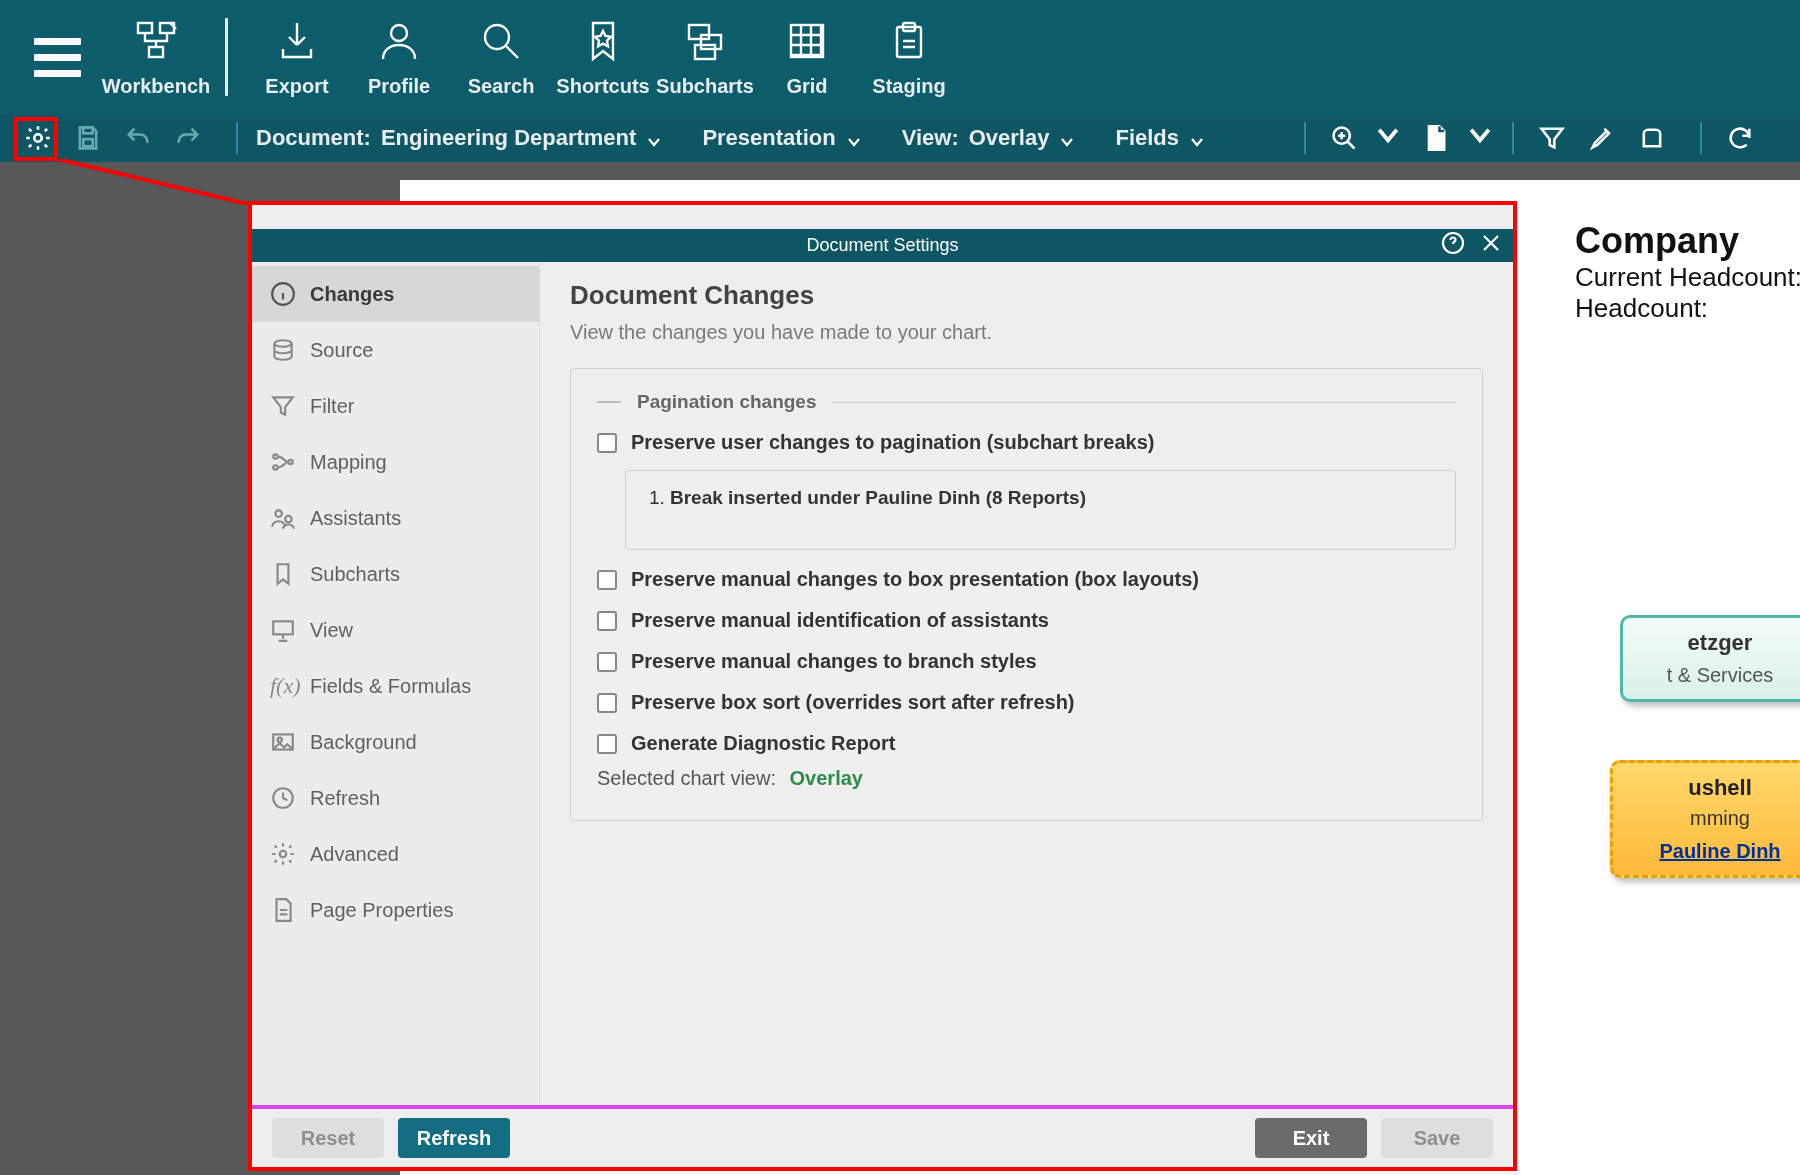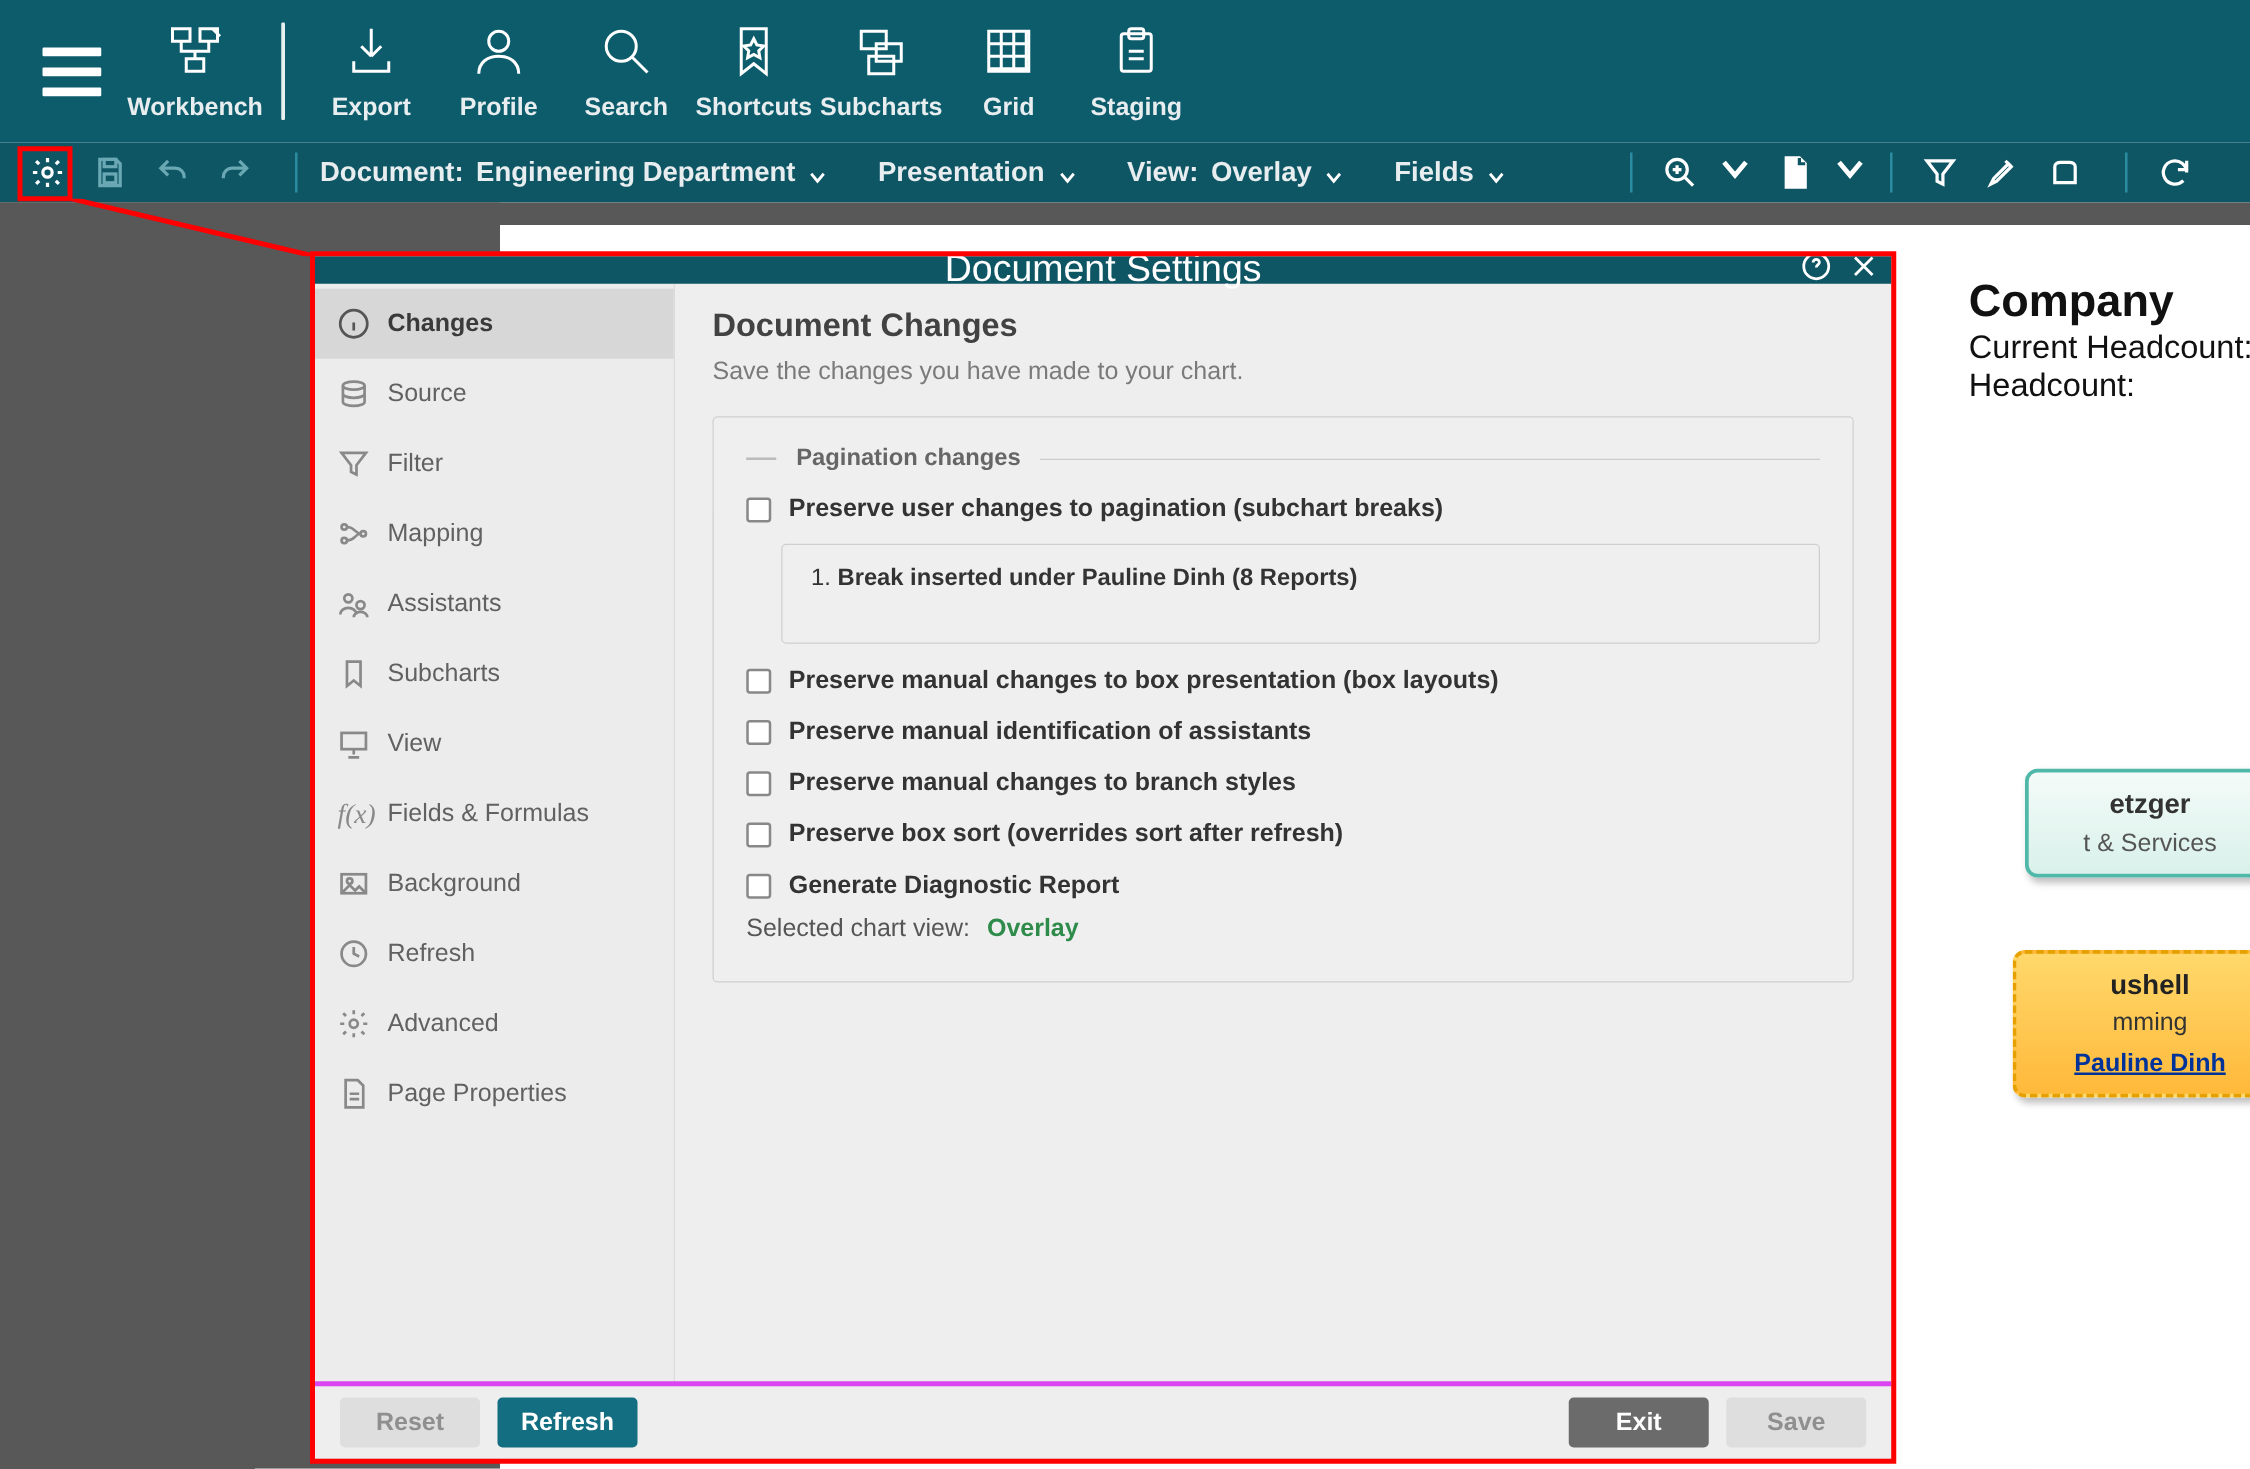--- a/index.html
+++ b/index.html
@@ -153,23 +153,23 @@
   
   .dialog {
     position:absolute; left: 252px; top: 205px;
     width: 1261px; height: 962px;
     background: var(--dialog-bg);
     display:flex; flex-direction:column;
     z-index: 40;
     box-shadow: 0 0 0 1px #c8c8c8;
   }
   .dialog-title {
-    height: 22px; background: var(--panel-toolbar);
+    height: 33px; background: var(--panel-toolbar);
     color:#fff; display:flex; align-items:center; justify-content:center;
-    font-size: 30px; position:relative;
+    font-size: 18px; position:relative;margin-top:24px;
   }
   .dialog-title .title-actions {
     position:absolute; right: 10px; top:0; height:100%;
     display:flex; align-items:center; gap:14px;
   }
   .dialog-title .title-actions svg { width:24px;height:24px; stroke:#fff; fill:none; stroke-width:2.2; cursor:pointer;}
 
   .dialog-body { flex:1; display:flex; min-height:0; }
   .dialog-nav {
     width: 288px; background:#ececec; border-right:1px solid #dcdcdc;
@@ -550,21 +550,21 @@
         <span class="ni-ico"><svg viewBox="0 0 24 24">
               <path d="M6 2h9l4 4v16H6z"></path>
               <path d="M9 12h7M9 16h7"></path>
             </svg></span>
         <span>Page Properties</span>
       </div>
     </div>
 
     <div class="dialog-main">
       <h2>Document Changes</h2>
-      <div class="subtitle">Save the changes you have made to your chart.</div>
+      <div class="subtitle">View the changes you have made to your chart.</div>
 
       <div class="panel">
         <div class="group-label">
           <span class="dash"></span>
           <span>Pagination changes</span>
           <span class="line"></span>
         </div>
 
         <div class="chk-row">
           <span class="chk"></span>

